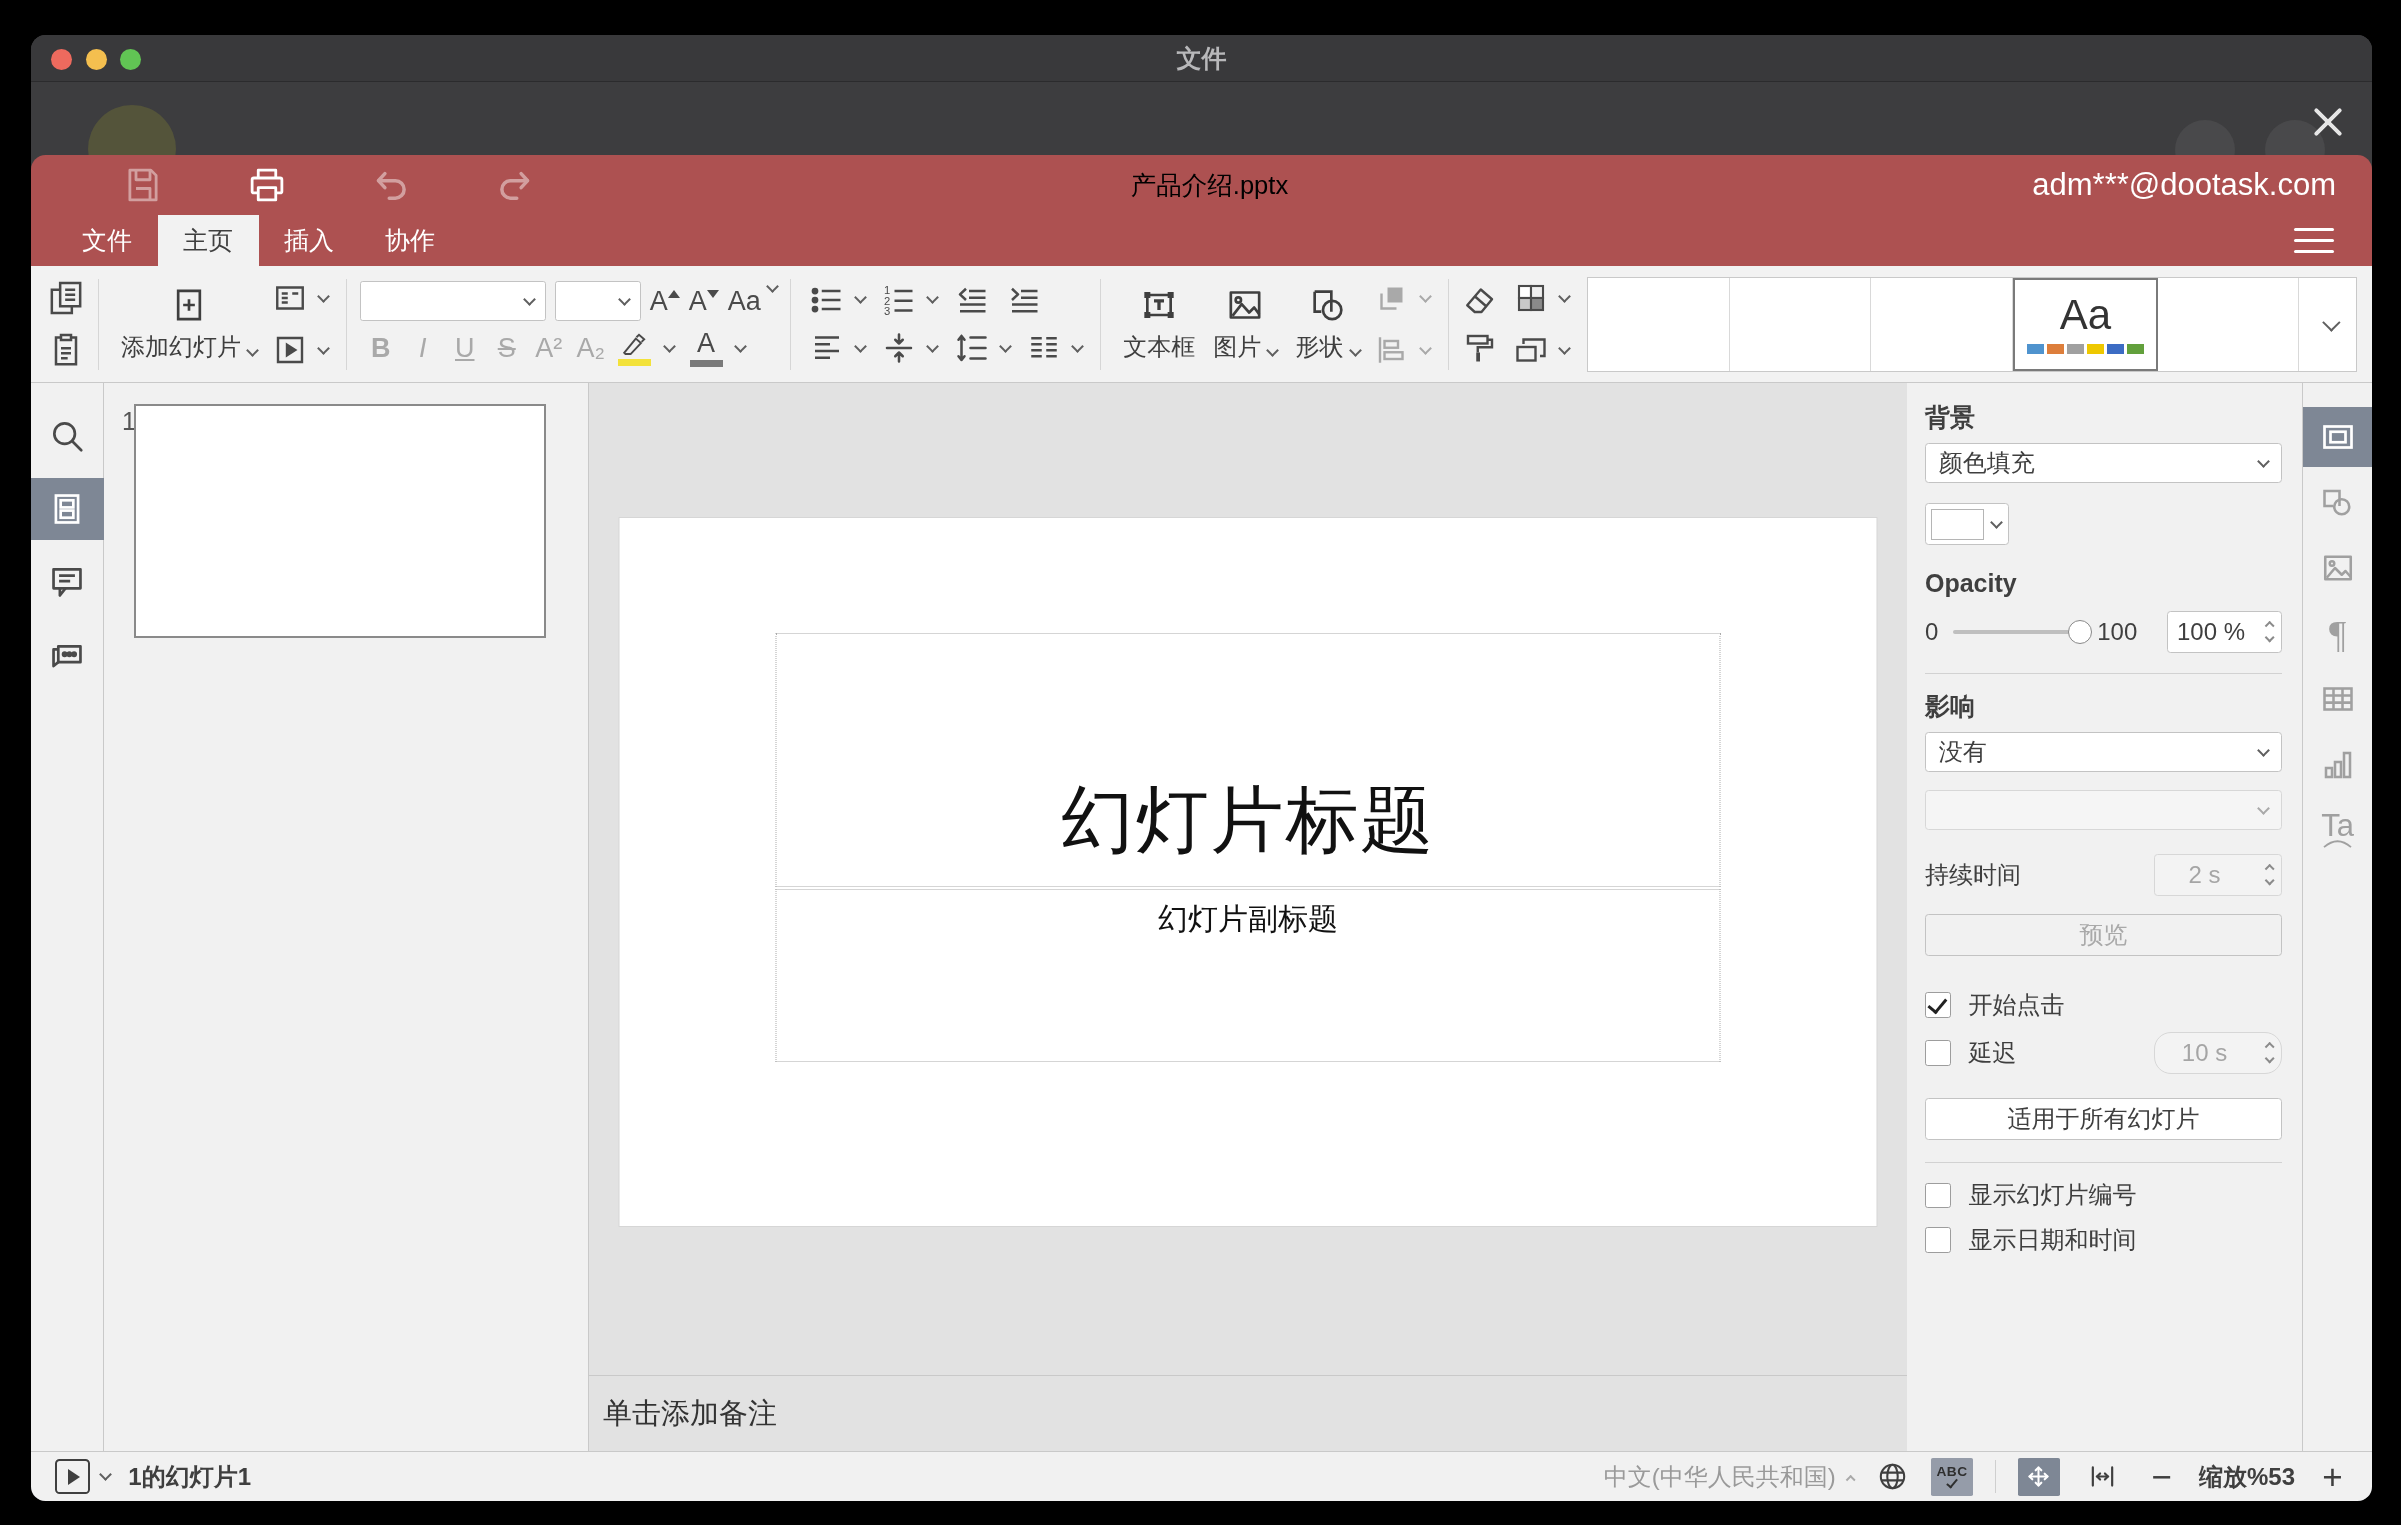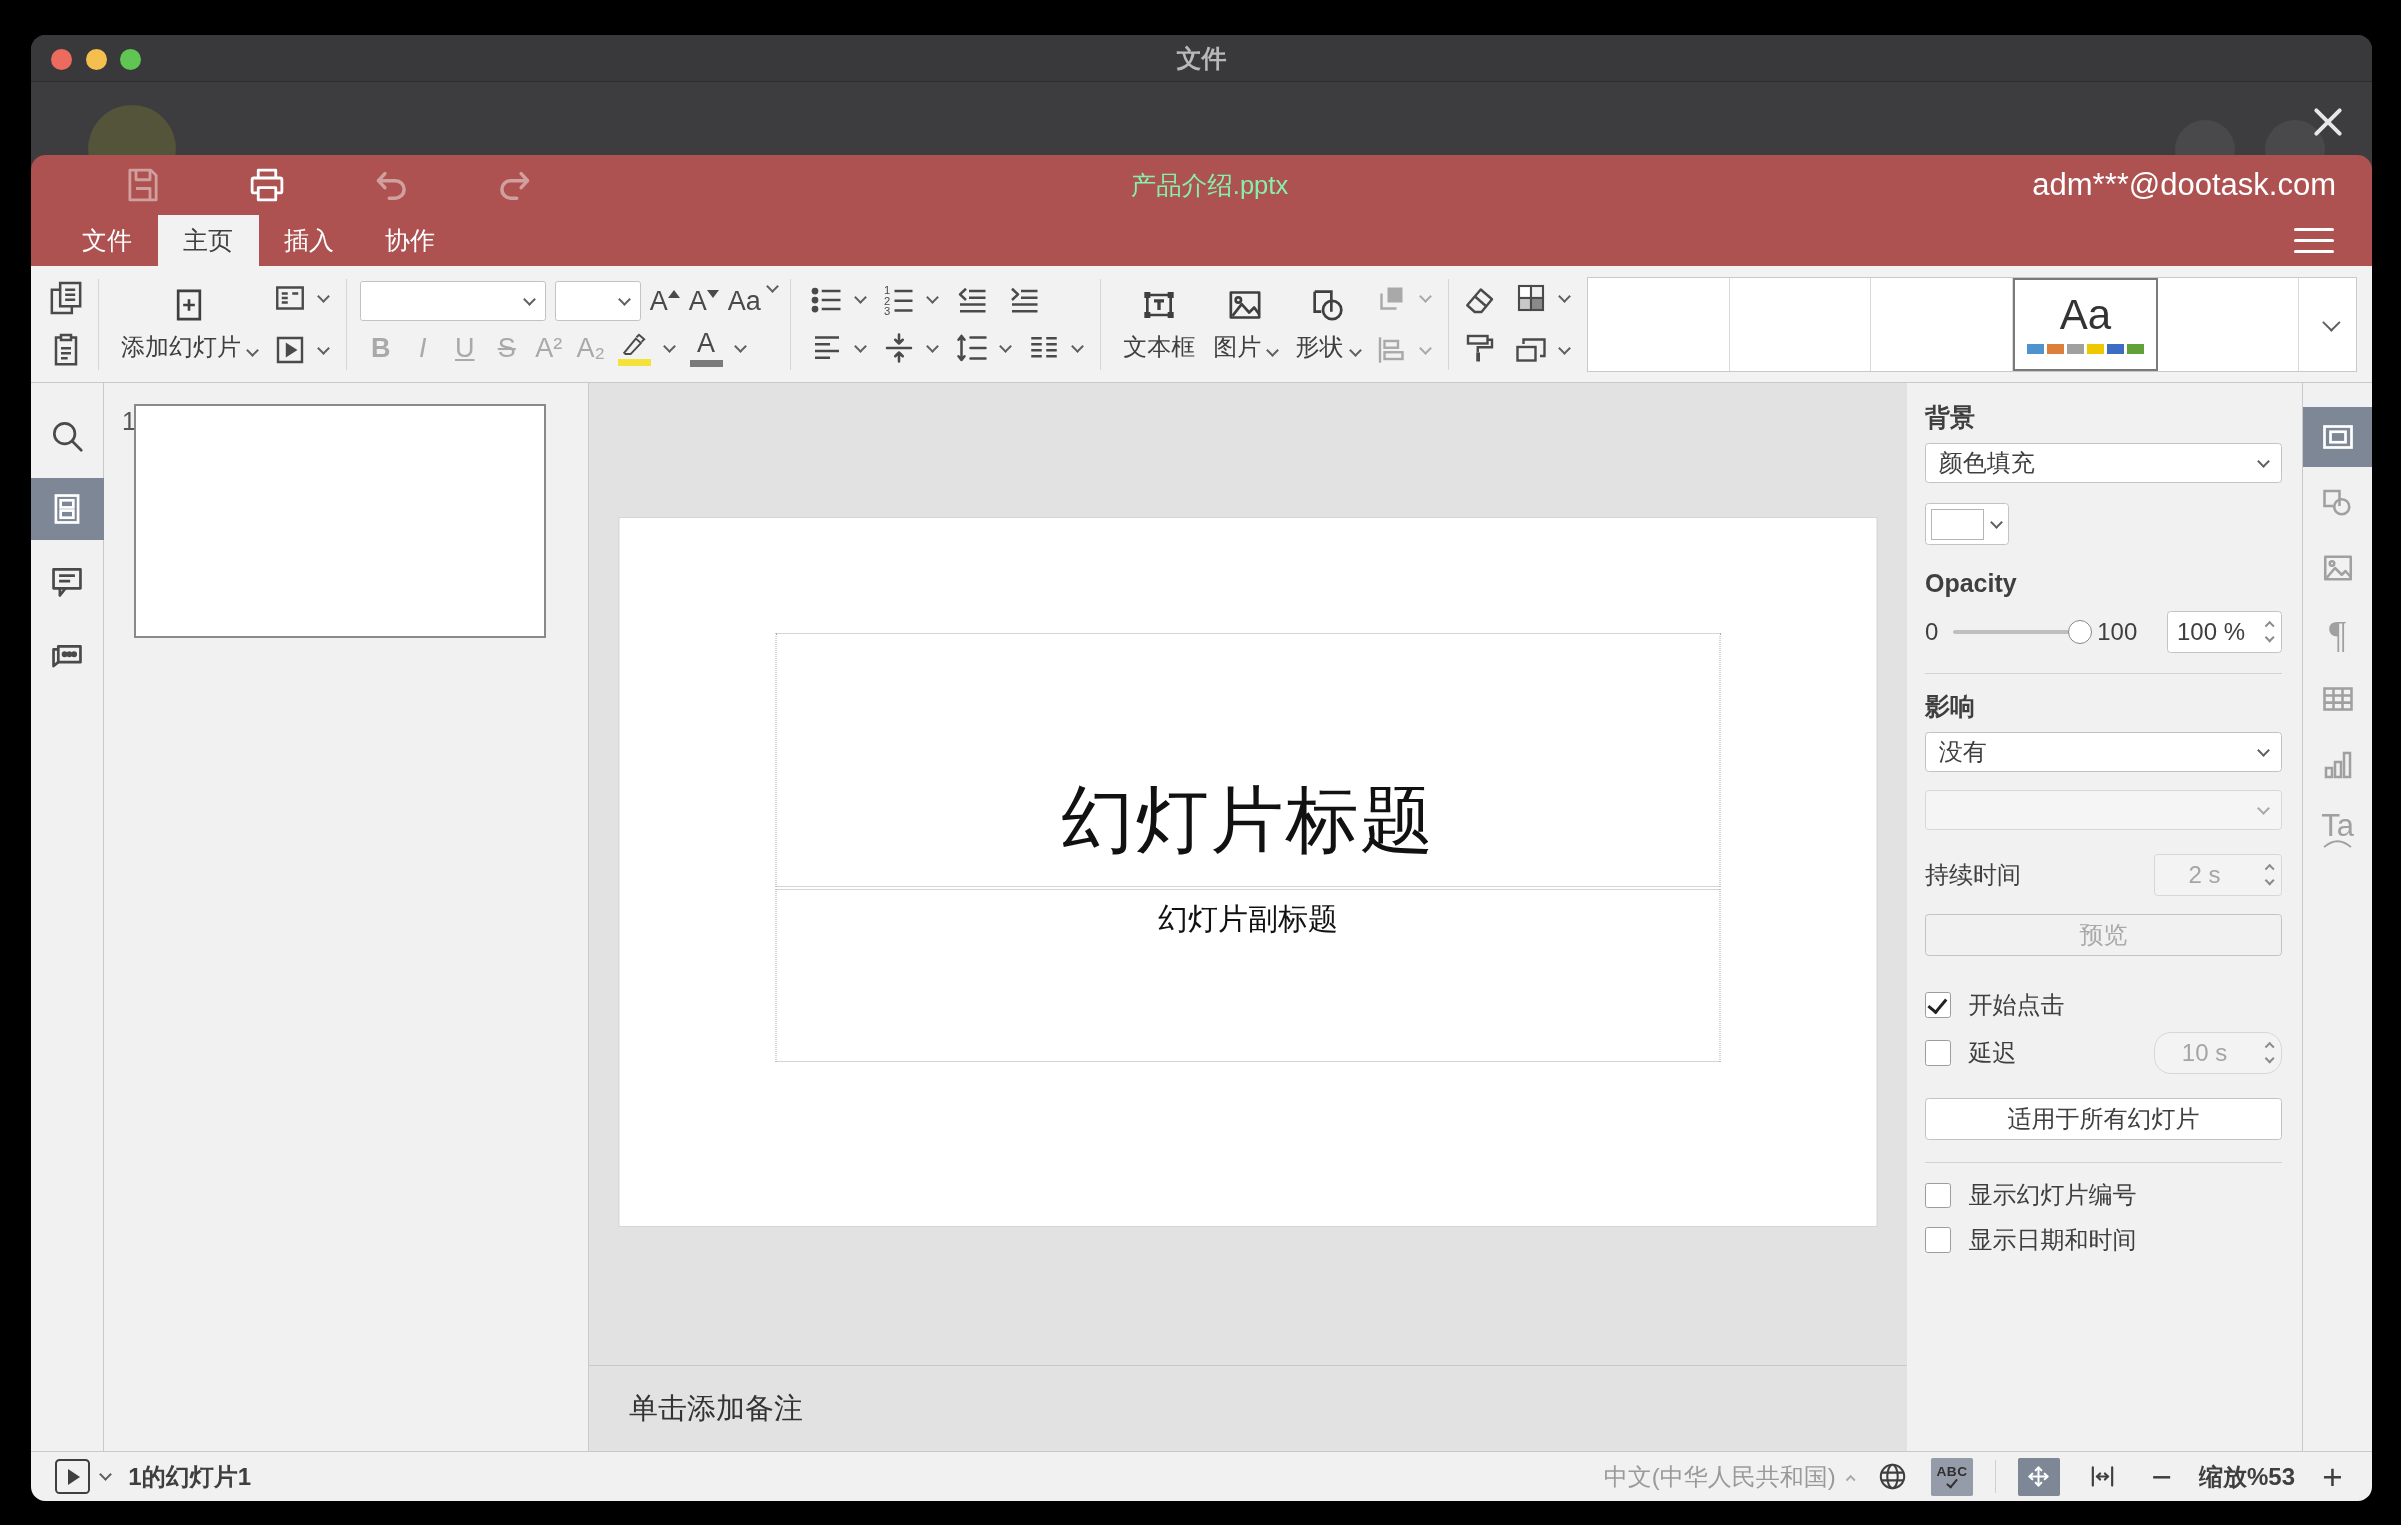--- a/index.html
+++ b/index.html
@@ -22,21 +22,21 @@
   .peek.p2{left:2144px;top:38px;width:60px;height:60px;background:#49494b;}
   .peek.p3{left:2234px;top:38px;width:60px;height:60px;background:#49494b;}
   
   .editor{position:absolute;left:0;right:0;top:73px;bottom:0;display:flex;flex-direction:column;
     border-radius:14.6px 14.6px 0 0;overflow:hidden;}
   .red{background:#ad5151;height:111px;flex:none;display:flex;flex-direction:column;position:relative;}
   .red-row1{height:60px;display:flex;align-items:center;position:relative;padding:0 36px;}
   .doc-icons{display:flex;gap:82px;padding-left:55px;align-items:center;}
   .ric{width:42px;height:42px;color:#fff;}
   .dim{opacity:.45;}
-  .doc-title{position:absolute;left:0;right:0;text-align:center;color:#86efac;font-size:25.5px;pointer-events:none;padding-left:16px;}
+  .doc-title{position:absolute;left:0;right:0;text-align:center;color:#000000;font-size:25.5px;pointer-events:none;padding-left:16px;}
   .email{margin-left:auto;color:#ffffff;font-size:31px;z-index:1;}
   .red-row2{height:51px;display:flex;align-items:stretch;padding-left:25.5px;}
   .tab{color:#fff;font-size:25px;display:flex;align-items:center;padding:0 25.5px;cursor:pointer;}
   .tab.active{background:#f2f2f2;color:#3f3f3f;}
   .burger{margin-left:auto;margin-right:38px;display:flex;flex-direction:column;justify-content:center;gap:7.3px;cursor:pointer;}
   .burger span{display:block;width:40px;height:3.6px;background:#fff;border-radius:1.8px;}
   
   .toolbar{height:117px;background:#f2f2f2;border-bottom:0.9px solid #c9c9c9;display:flex;align-items:center;
     padding:0 14.6px;flex:none;color:#4a4a4a;}
   .tdiv{width:0.9px;height:91px;background:#d6d6d6;margin:0 12.8px;flex:none;}
@@ -79,21 +79,21 @@
   .sthumb{position:absolute;left:30px;top:21px;width:412px;height:234px;background:#fff;border:2.7px solid #8a8a8a;cursor:pointer;}
   .canvas{flex:1;background:#e2e2e2;display:flex;flex-direction:column;min-width:0;}
   .slidewrap{flex:1;position:relative;}
   .slide{position:absolute;left:50%;transform:translateX(-50%);top:135px;width:1257px;height:708px;background:#fff;
     box-shadow:0 0 0 0.9px rgba(0,0,0,.06);}
   .ph{position:absolute;left:156px;width:945px;border:1.8px dotted #ababab;display:flex;flex-direction:column;align-items:center;}
   .ph.title{top:115px;height:254px;justify-content:flex-end;padding-bottom:14.6px;}
   .ph.subtitle{top:371px;height:173px;justify-content:flex-start;padding-top:9px;}
   .ph-title-text{font-size:73px;color:#111;font-weight:500;letter-spacing:1.8px;}
   .ph-sub-text{font-size:30px;color:#111;font-weight:500;}
-  .notes{height:86px;border-top:0.9px solid #c9c9c9;display:flex;align-items:center;padding-left:40px;
+  .notes{height:76px;border-top:0.9px solid #c9c9c9;display:flex;align-items:center;padding-left:14px;
     font-size:29px;color:#333;flex:none;}
   
   .rpanel{width:396px;background:#f1f1f1;border-right:0.9px solid #c9c9c9;padding:18px 20px 0 18px;
     font-size:24px;color:#3f3f3f;flex:none;overflow:hidden;}
   .sect{font-weight:700;font-size:25px;}
   .rdd{background:#fff;border:0.9px solid #c3c3c3;border-radius:3.6px;height:40px;display:flex;align-items:center;
     padding:0 12.8px;margin-top:9px;cursor:pointer;}
   .rdd .chev{margin-left:auto;}
   .rdd.dis{background:#f5f5f5;border-color:#d7d7d7;cursor:default;}
   .swatchbtn{margin-top:20px;width:84px;height:42px;background:#fff;border:0.9px solid #c3c3c3;border-radius:3.6px;

